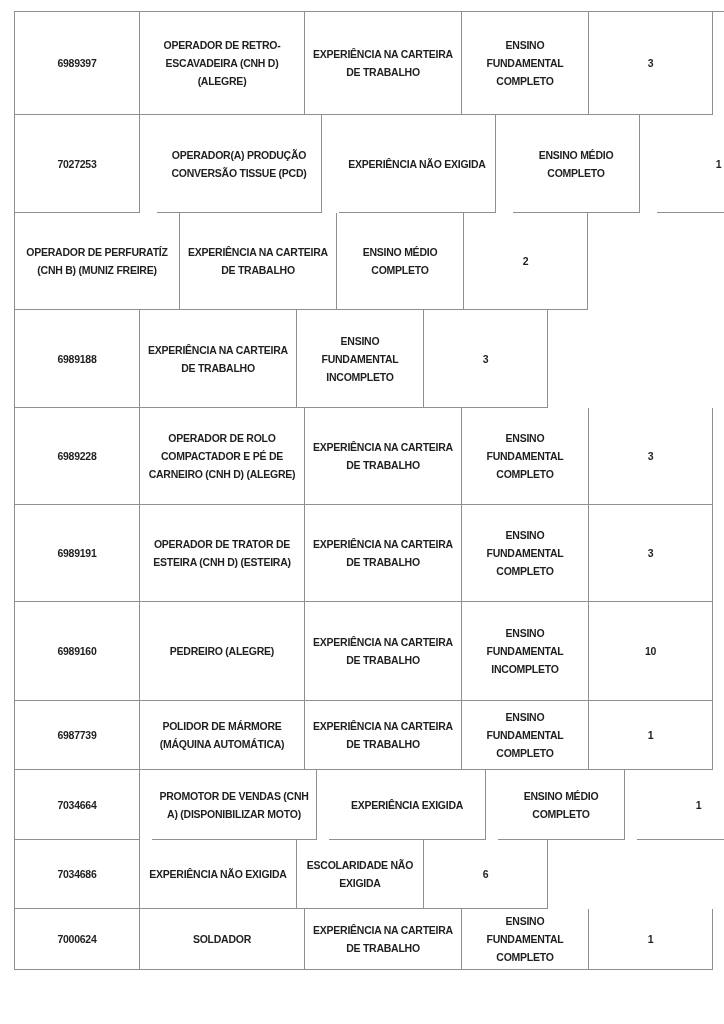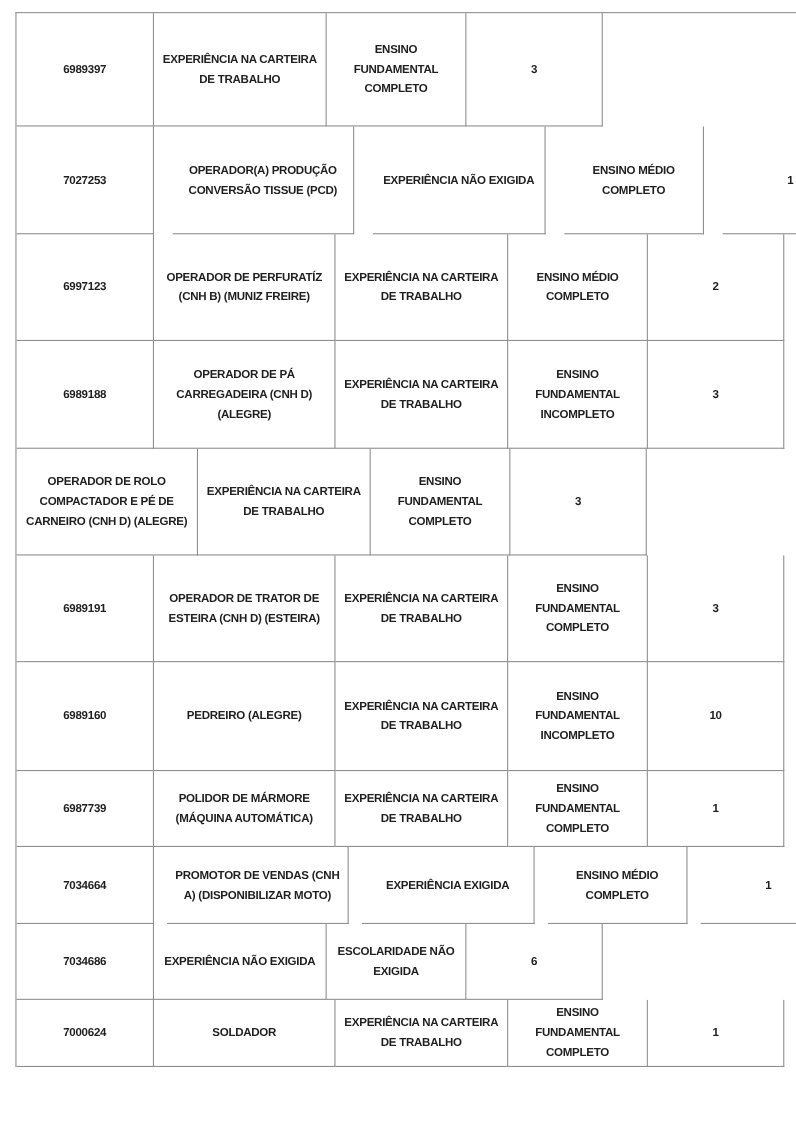--- a/index.html
+++ b/index.html
@@ -51,46 +51,46 @@
     overflow:hidden;
   }
 </style>
 </head>
 <body>
 
 <div class="doc-page">
   <div class="vacancy-table" id="vacancy-table">
       <div class="t-row" style="height: 103px;">
         <div class="t-cell" style="width: 125px;">6989397</div>
+        <div class="t-cell" style="width: 165px;">OPERADOR DE RETRO-ESCAVADEIRA (CNH D) (ALEGRE)</div>
         <div class="t-cell" style="width: 157px;">EXPERIÊNCIA NA CARTEIRA DE TRABALHO</div>
         <div class="t-cell" style="width: 127px;">ENSINO FUNDAMENTAL COMPLETO</div>
         <div class="t-cell" style="width: 124px;">3</div>
       </div>
       <div class="t-row" style="height: 98px; gap: 17px;">
         <div class="t-cell" style="width: 125px;">7027253</div>
         <div class="t-cell" style="width: 165px;">OPERADOR(A) PRODUÇÃO CONVERSÃO TISSUE (PCD)</div>
         <div class="t-cell" style="width: 157px;">EXPERIÊNCIA NÃO EXIGIDA</div>
         <div class="t-cell" style="width: 127px;">ENSINO MÉDIO COMPLETO</div>
         <div class="t-cell" style="width: 124px;">1</div>
       </div>
       <div class="t-row" style="height: 97px;">
-        <div class="t-cell" style="width: 125px;">6997123</div>
         <div class="t-cell" style="width: 165px;">OPERADOR DE PERFURATÍZ (CNH B) (MUNIZ FREIRE)</div>
         <div class="t-cell" style="width: 157px;">EXPERIÊNCIA NA CARTEIRA DE TRABALHO</div>
         <div class="t-cell" style="width: 127px;">ENSINO MÉDIO COMPLETO</div>
         <div class="t-cell" style="width: 124px;">2</div>
       </div>
       <div class="t-row" style="height: 98px;">
         <div class="t-cell" style="width: 125px;">6989188</div>
-        <div class="t-cell" style="width: 165px;">OPERADOR DE PÁ CARREGADEIRA (CNH D) (ALEGRE)</div>
         <div class="t-cell" style="width: 157px;">EXPERIÊNCIA NA CARTEIRA DE TRABALHO</div>
         <div class="t-cell" style="width: 127px;">ENSINO FUNDAMENTAL INCOMPLETO</div>
         <div class="t-cell" style="width: 124px;">3</div>
       </div>
       <div class="t-row" style="height: 97px;">
+        <div class="t-cell" style="width: 125px;">6989228</div>
         <div class="t-cell" style="width: 165px;">OPERADOR DE ROLO COMPACTADOR E PÉ DE CARNEIRO (CNH D) (ALEGRE)</div>
         <div class="t-cell" style="width: 157px;">EXPERIÊNCIA NA CARTEIRA DE TRABALHO</div>
         <div class="t-cell" style="width: 127px;">ENSINO FUNDAMENTAL COMPLETO</div>
         <div class="t-cell" style="width: 124px;">3</div>
       </div>
       <div class="t-row" style="height: 97px;">
         <div class="t-cell" style="width: 125px;">6989191</div>
         <div class="t-cell" style="width: 165px;">OPERADOR DE TRATOR DE ESTEIRA (CNH D) (ESTEIRA)</div>
         <div class="t-cell" style="width: 157px;">EXPERIÊNCIA NA CARTEIRA DE TRABALHO</div>
         <div class="t-cell" style="width: 127px;">ENSINO FUNDAMENTAL COMPLETO</div>

